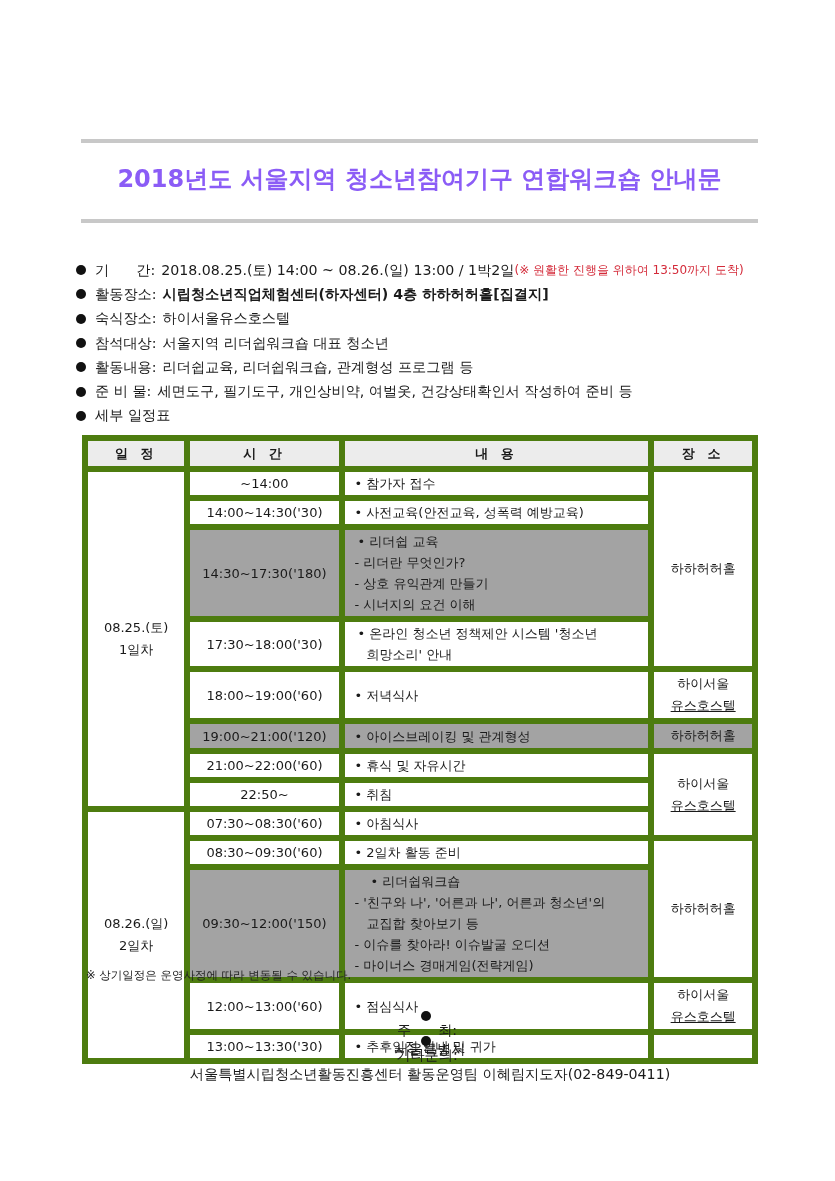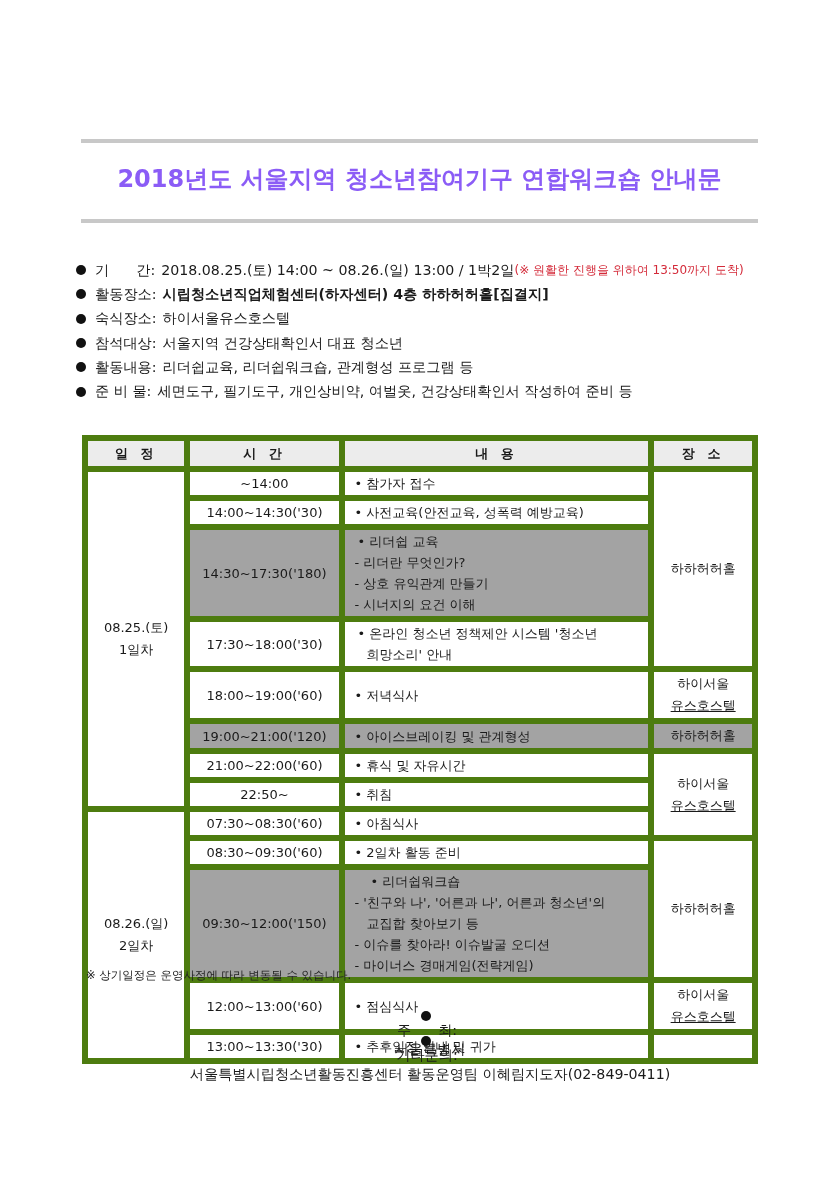--- a/index.html
+++ b/index.html
@@ -50,31 +50,35 @@
     <span class="bold">시립청소년직업체험센터(하자센터) 4층 하하허허홀[집결지]</span>
   </div>
   <div class="bul">
     <span class="dot"></span>
     <span class="lbl">숙식장소:</span>
     <span>하이서울유스호스텔</span>
   </div>
   <div class="bul">
     <span class="dot"></span>
     <span class="lbl">참석대상:</span>
-    <span>서울지역 건강상태확인서 대표 청소년</span>
+    <span>서울지역 리더쉽워크숍 대표 청소년</span>
   </div>
   <div class="bul">
     <span class="dot"></span>
     <span class="lbl">활동내용:</span>
     <span>리더쉽교육, 리더쉽워크숍, 관계형성 프로그램 등</span>
   </div>
   <div class="bul">
     <span class="dot"></span>
     <span class="lbl">준 비 물:</span>
     <span>세면도구, 필기도구, 개인상비약, 여벌옷, 건강상태확인서 작성하여 준비 등</span>
+  </div>
+  <div class="bul">
+    <span class="dot"></span>
+    <span class="lbl">세부 일정표</span>
   </div>
 </div>
 
 <table class="sched">
   <tbody>
       <tr>
     <th class="c-date">일 정</th>
     <th class="c-time">시 간</th>
     <th style="width:311px;">내 용</th>
     <th class="c-place">장 소</th>

